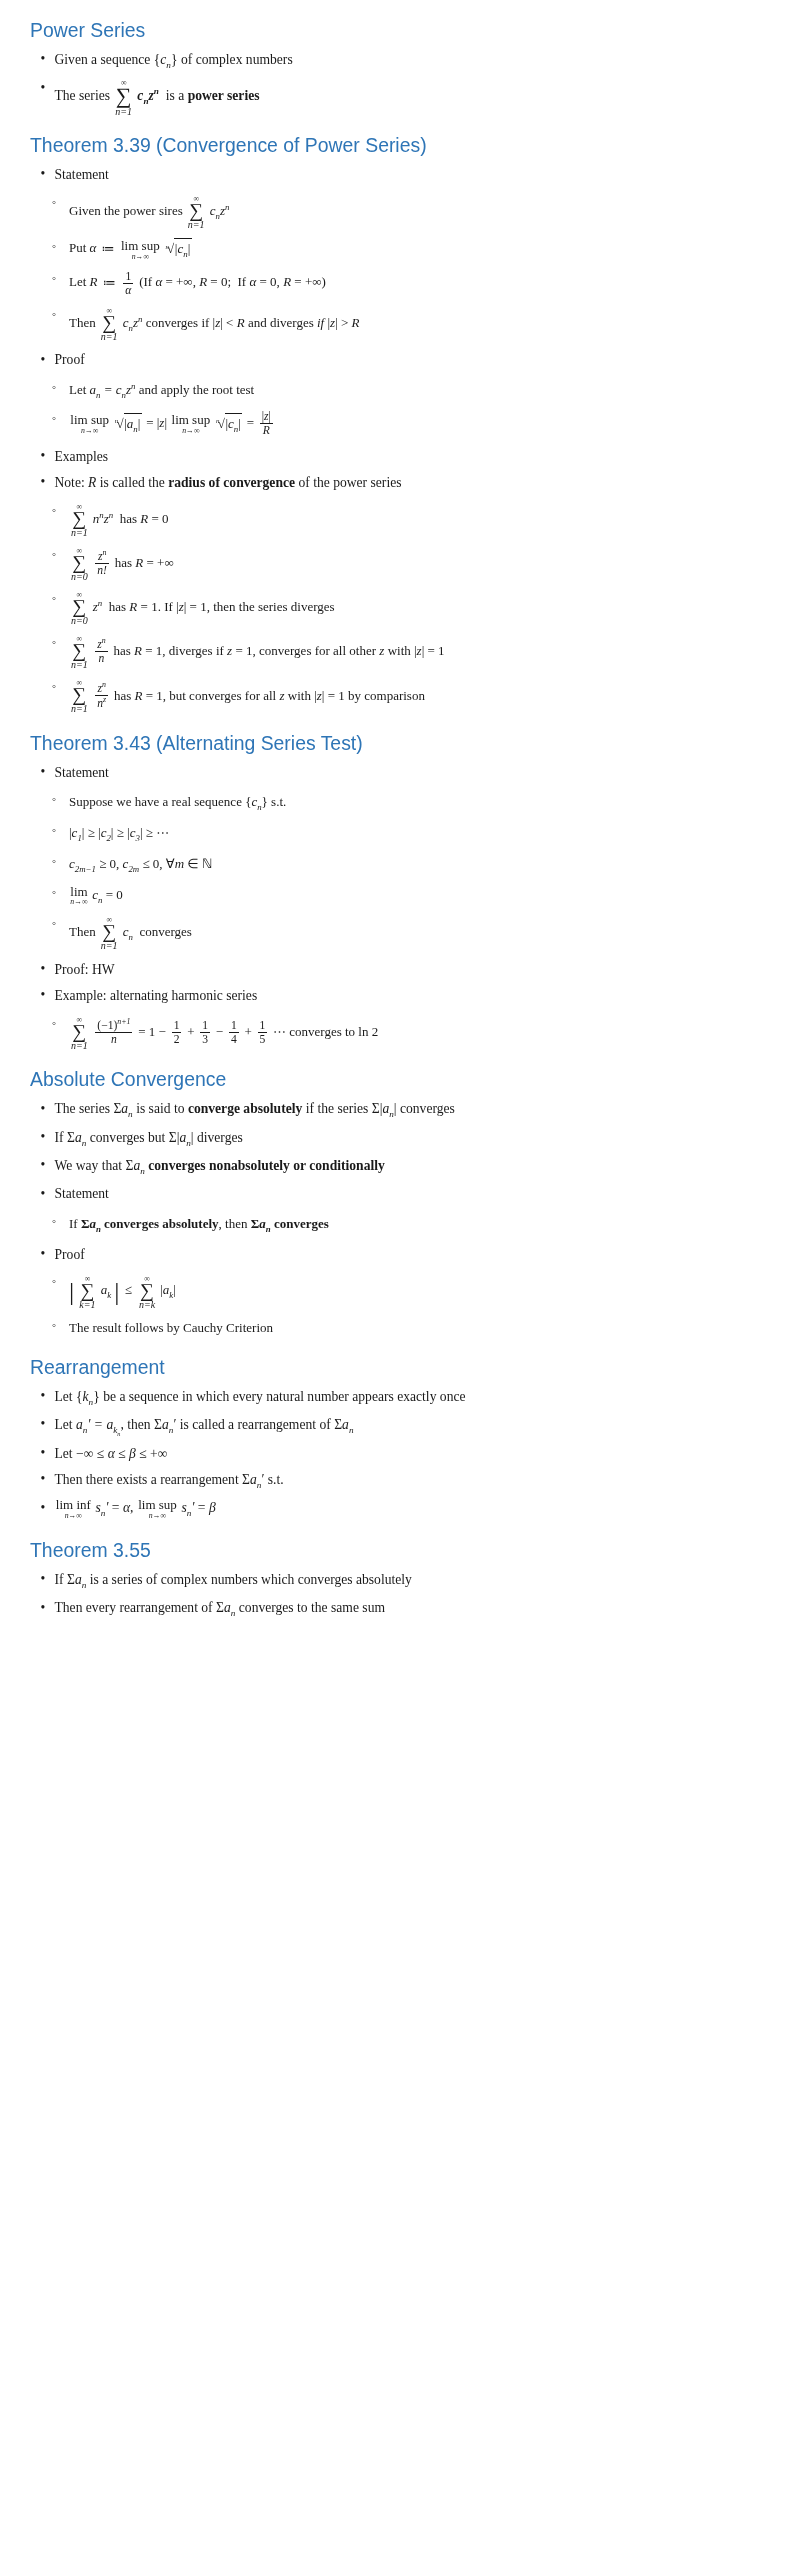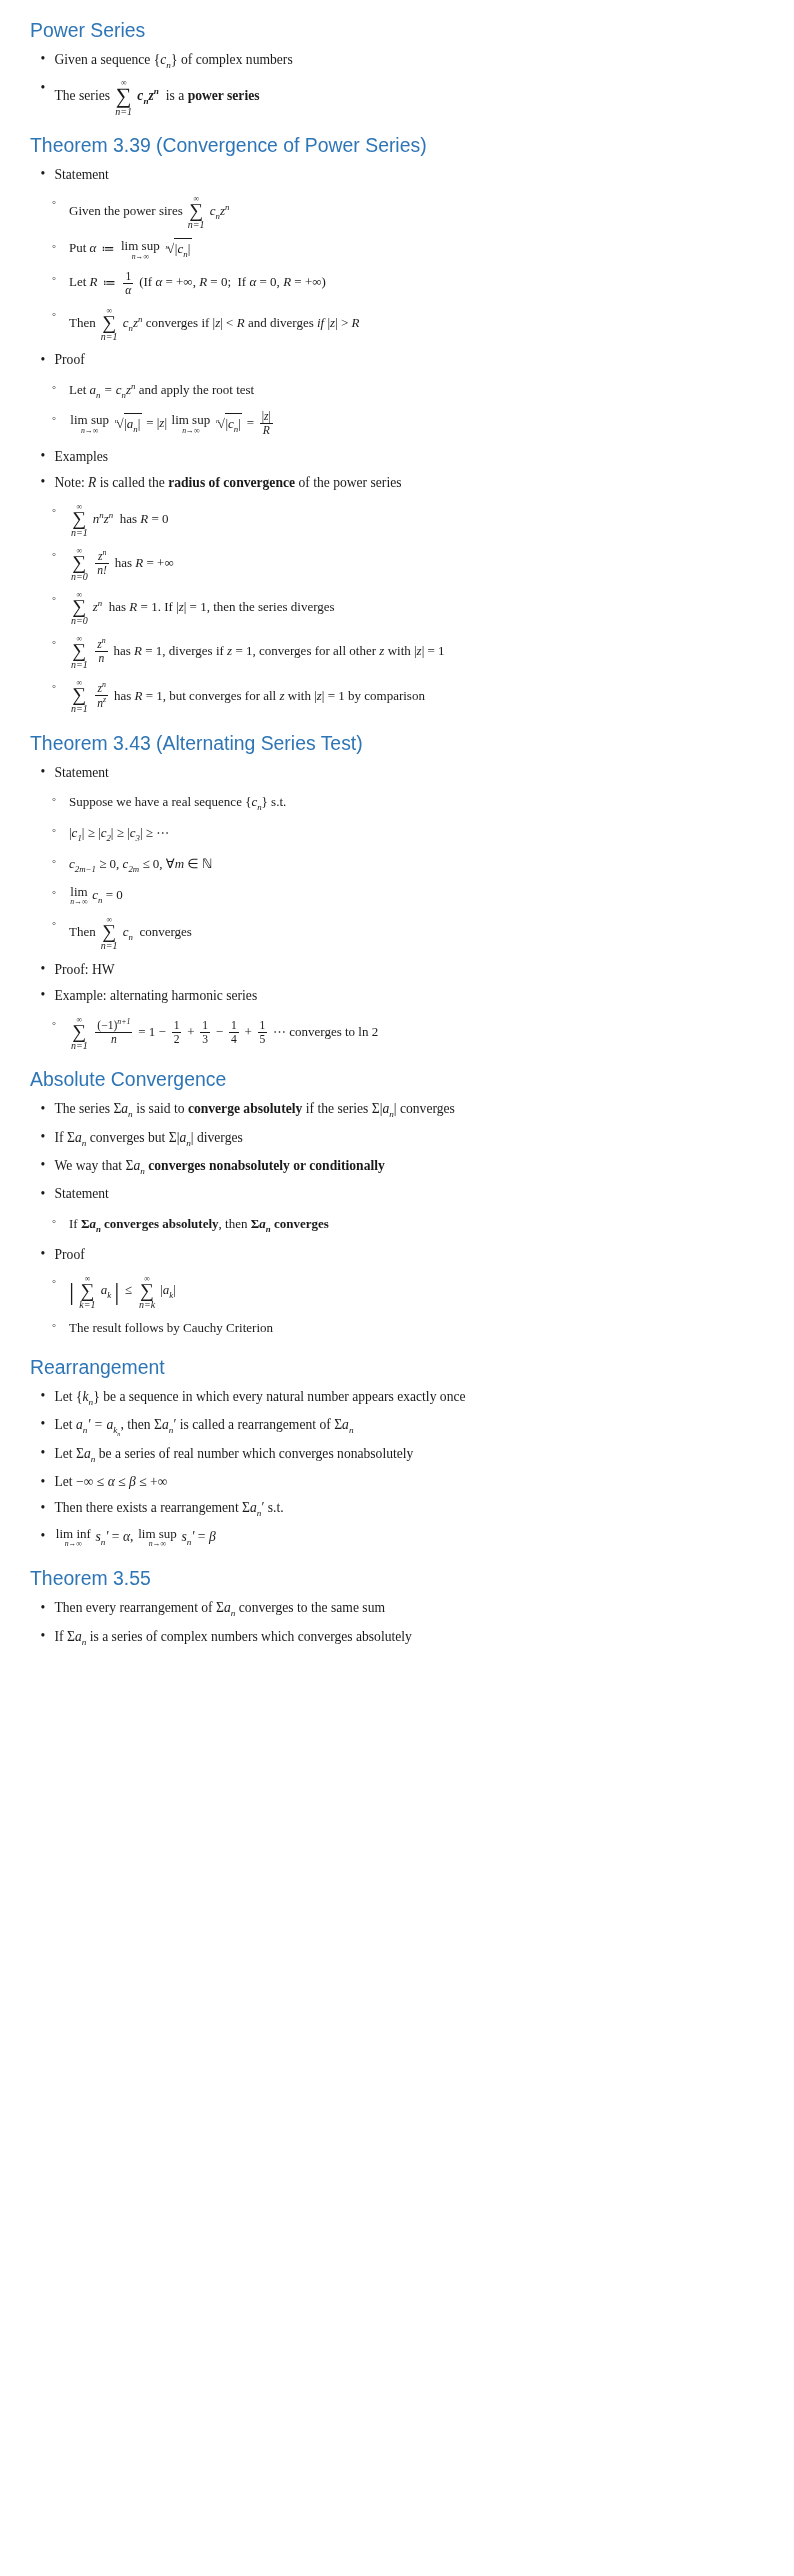--- a/index.html
+++ b/index.html
@@ -450,25 +450,20 @@
       <span class="mi">a<sub class="ix">n</sub>′ = a<sub class="ix">k<sub class="ix">n</sub></sub></span><span>, then</span>
       <span class="up">Σ<span class="mi">a</span><sub class="ix">n</sub>′</span>
       <span>is called a rearrangement of</span>
       <span class="up">Σ<span class="mi">a</span><sub class="ix">n</sub></span>
     </li>
   </ul>
 
   <ul class="lvl1">
     <li>
       <span>Let</span>
-      <span class="up">Σ<span class="mi">a</span><sub class="ix">n</sub></span>
-      <span>be a series of real number which converges nonabsolutely</span>
-    </li>
-    <li>
-      <span>Let</span>
       <span class="up">−∞ ≤ <span class="mi">α</span> ≤ <span class="mi">β</span> ≤ +∞</span>
     </li>
     <li>
       <span>Then there exists a rearrangement</span>
       <span class="up">Σ<span class="mi">a</span><sub class="ix">n</sub>′</span>
       <span>s.t.</span>
     </li>
     <li>
       <span class="limwrap">
         <span class="op">lim inf</span>
@@ -481,25 +476,25 @@
         <span class="sub">n→∞</span>
       </span>
       <span class="mi">s<sub class="ix">n</sub>′</span>
       <span class="up">= <span class="mi">β</span></span>
     </li>
   </ul>
 
   <h2 class="section-heading">Theorem 3.55</h2>
   <ul class="lvl1">
     <li>
+      <span>If</span>
+      <span class="up">Σ<span class="mi">a</span><sub class="ix">n</sub></span>
+      <span>is a series of complex numbers which converges absolutely</span>
+    </li>
+    <li>
       <span>Then every rearrangement of</span>
       <span class="up">Σ<span class="mi">a</span><sub class="ix">n</sub></span>
       <span>converges to the same sum</span>
     </li>
-    <li>
-      <span>If</span>
-      <span class="up">Σ<span class="mi">a</span><sub class="ix">n</sub></span>
-      <span>is a series of complex numbers which converges absolutely</span>
-    </li>
   </ul>
 
 </div>
 
 
 </body></html>

